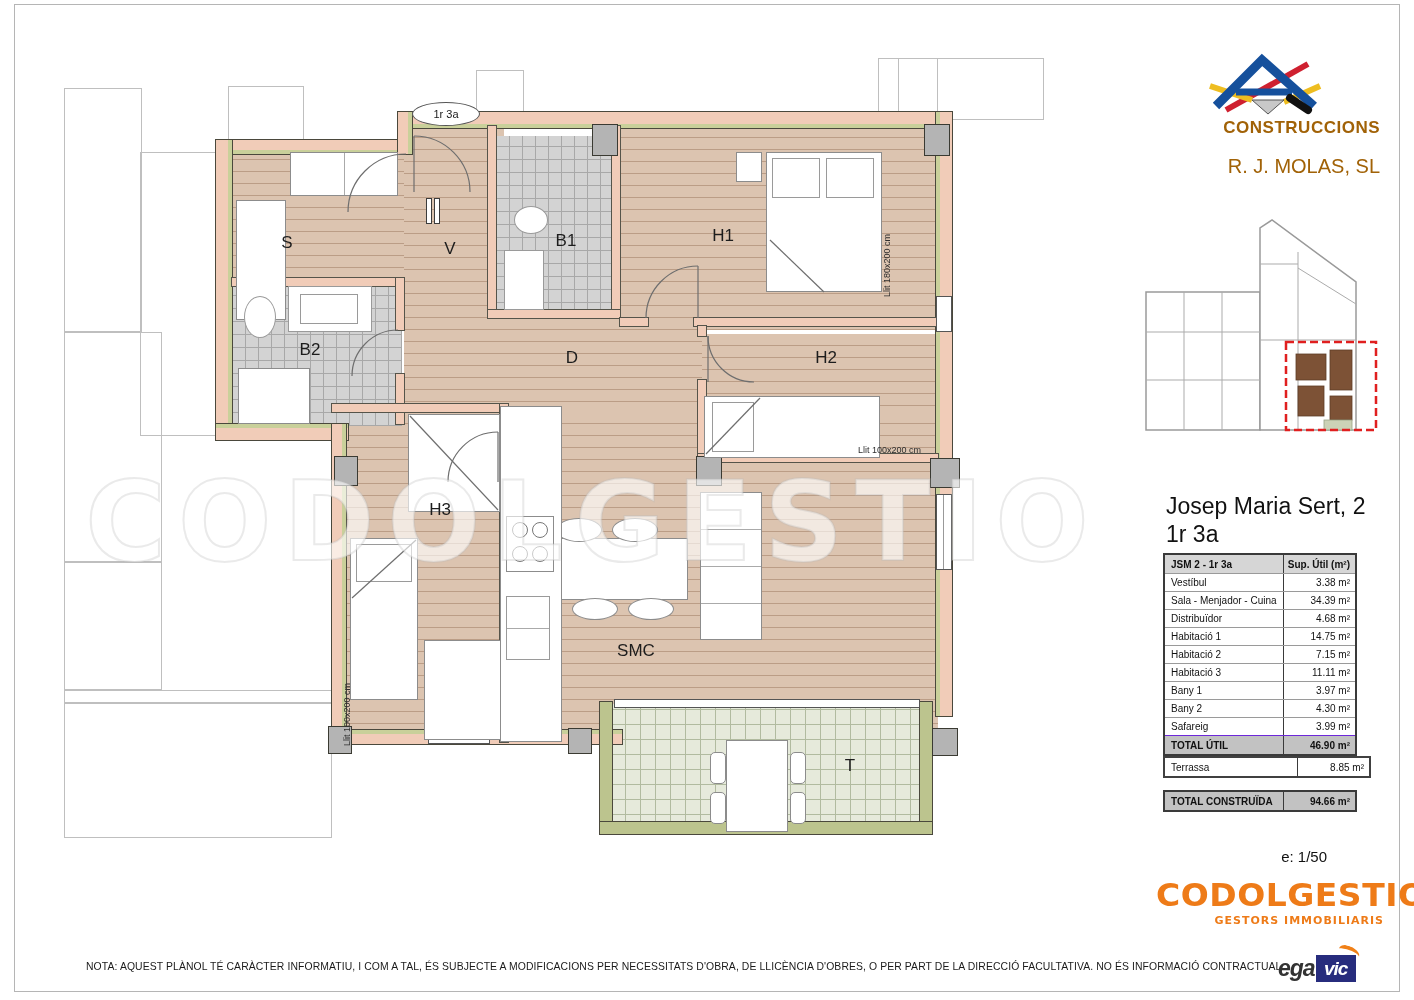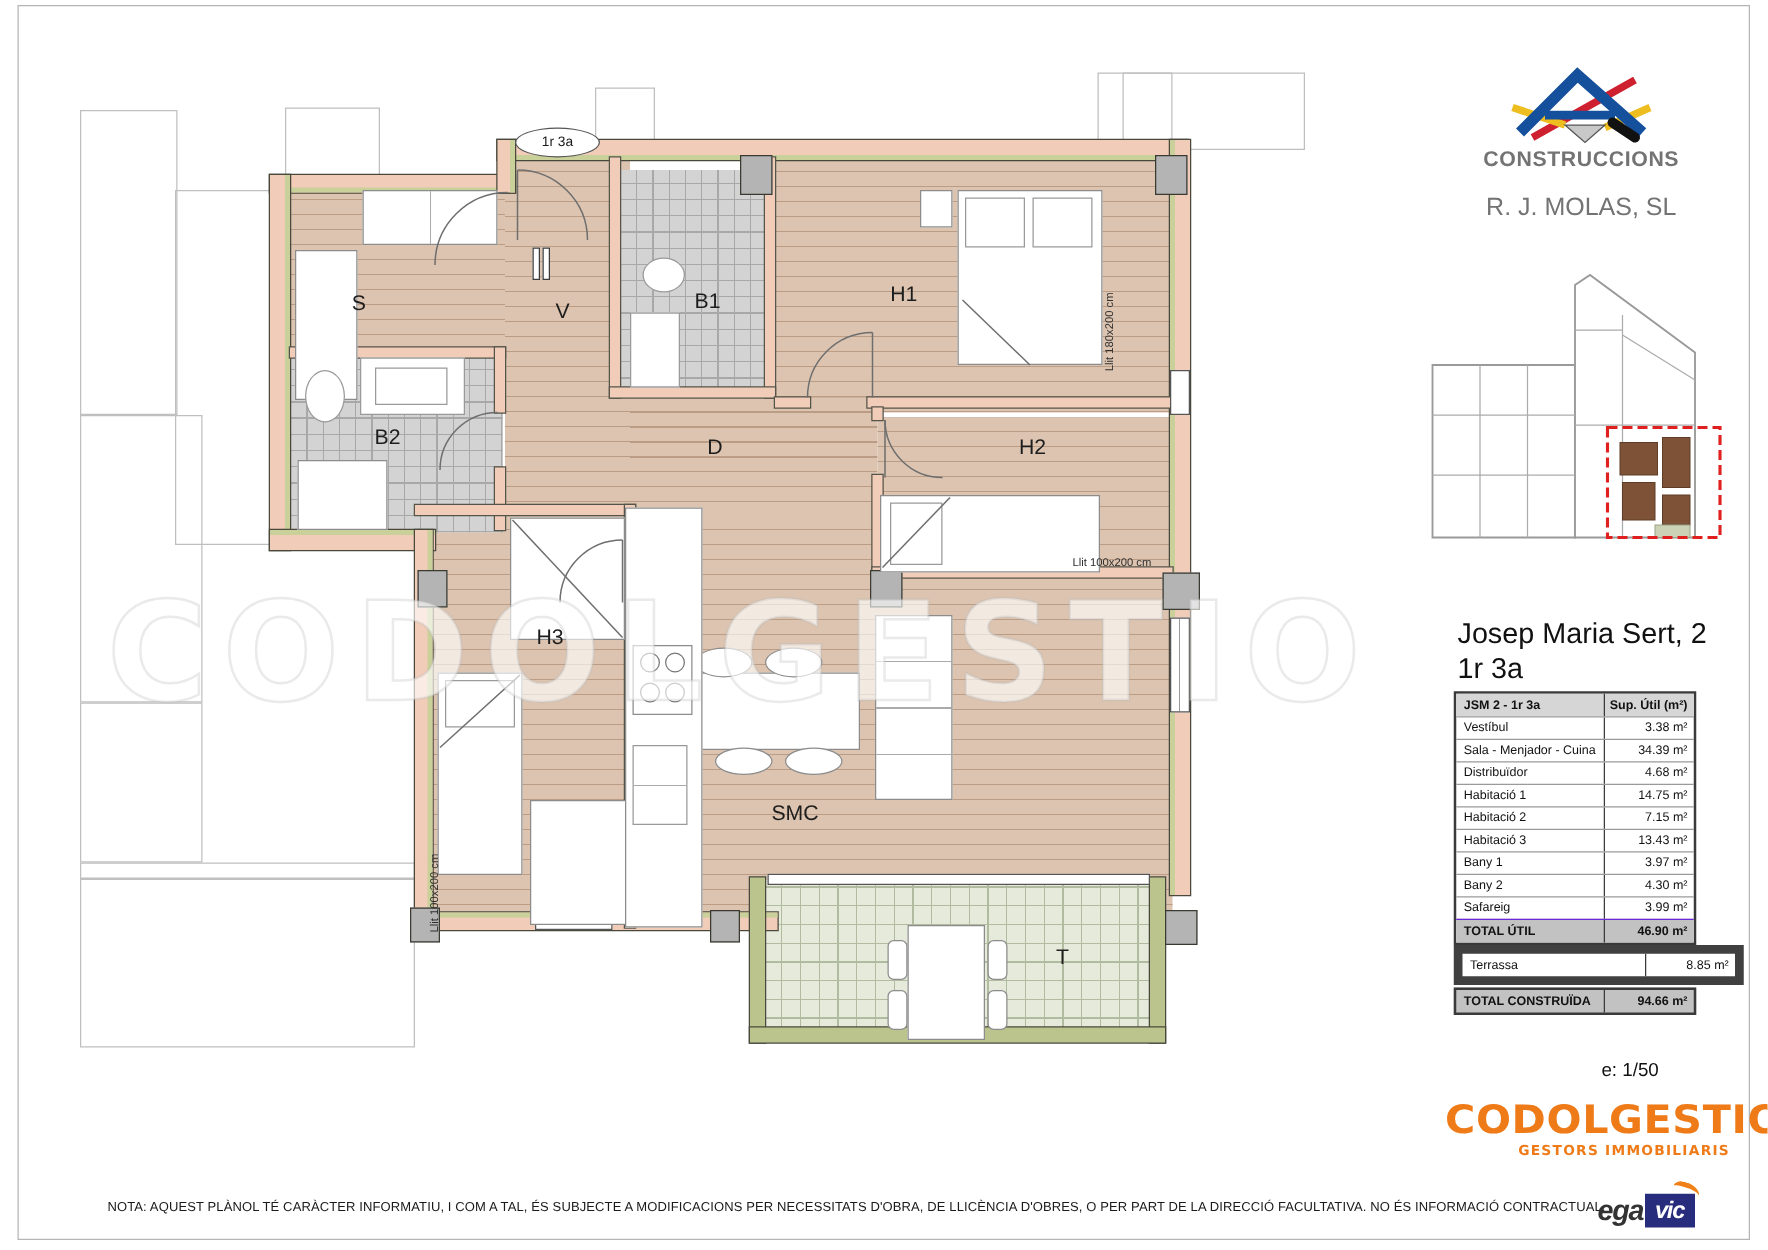--- a/index.html
+++ b/index.html
@@ -30,35 +30,35 @@
   .ann{position:absolute;font-size:9px;color:#2e2e2e;white-space:nowrap;z-index:40;}
   .vann{writing-mode:vertical-rl;transform:rotate(180deg);}
   .oval{position:absolute;border:1px solid #555;border-radius:50%;background:#fff;
         font-size:11px;display:flex;align-items:center;justify-content:center;z-index:45;}
   .hinge{position:absolute;background:#fff;border:1px solid #3c3c3c;}
   .wm{position:absolute;left:58px;top:458px;width:1070px;text-align:center;z-index:60;
       font-family:"DejaVu Sans",sans-serif;font-weight:800;font-size:110px;letter-spacing:12px;
       color:rgba(255,255,255,0.62);-webkit-text-stroke:2px rgba(185,185,185,0.30);pointer-events:none;}
   .ovl{position:absolute;left:0;top:0;z-index:30;pointer-events:none;}
   
-  .logo-text{position:absolute;left:1150px;top:118px;width:230px;text-align:center;color:#737373;}
+  .logo-text{position:absolute;left:1150px;top:118px;width:230px;text-align:right;color:#a16207;}
   .logo-text .l1{font-size:17px;font-weight:bold;letter-spacing:0.5px;}
   .logo-text .l2{font-size:20px;font-weight:normal;margin-top:17px;}
   .addr{position:absolute;left:1166px;top:492px;font-size:23px;color:#111;line-height:28px;}
   .tbl{position:absolute;left:1163px;top:553px;width:194px;font-size:10px;color:#111;
        border:2px solid #3a3a3a;background:#fff;box-sizing:border-box;}
   .trow{display:flex;align-items:stretch;height:17px;border-top:1px solid #9a9a9a;}
   .trow:first-child{border-top:none;}
   .thead{background:#d6d6d6;font-weight:bold;height:18px;}
   .ttotal{background:#c2c2c2;font-weight:bold;border-top:1px solid #6d28d9;height:18px;}
   .tn{flex:1;display:flex;align-items:center;padding-left:6px;}
   .tv{width:66px;display:flex;align-items:center;justify-content:flex-end;padding-right:5px;
       border-left:1px solid #3a3a3a;}
-  .tbl2{position:absolute;left:1163px;width:232px;font-size:10px;color:#111;
-        border:7px solid #404040;background:#fff;box-sizing:border-box;}
+  .tbl2{position:absolute;left:1163px;width:208px;font-size:10px;color:#111;
+        border:2px solid #404040;background:#fff;box-sizing:border-box;}
   .tbl3{position:absolute;left:1163px;width:194px;font-size:10px;color:#111;
         border:2px solid #3a3a3a;background:#c2c2c2;font-weight:bold;box-sizing:border-box;}
   .scale{position:absolute;left:1133px;top:848px;width:194px;text-align:right;font-size:15px;color:#111;}
   .brand{position:absolute;left:1156px;top:876px;width:228px;text-align:left;
          font-family:"DejaVu Sans",sans-serif;font-weight:800;font-size:33px;letter-spacing:0.5px;
          color:#ee7b18;transform:scaleY(0.95);}
   .brand-sub{position:absolute;left:1156px;top:914px;width:228px;text-align:right;
          font-family:"DejaVu Sans",sans-serif;font-weight:bold;font-size:11px;letter-spacing:1px;color:#ee7b18;}
   .note{position:absolute;left:86px;top:961px;font-size:10.4px;color:#1a1a1a;letter-spacing:0.1px;}
   .egavic{position:absolute;left:1278px;top:948px;display:flex;align-items:flex-end;height:34px;}
@@ -290,21 +290,21 @@
   <div class="trow">
       <div class="tn">Habitació 1</div>
       <div class="tv">14.75 m²</div>
     </div>
   <div class="trow">
       <div class="tn">Habitació 2</div>
       <div class="tv">7.15 m²</div>
     </div>
   <div class="trow">
       <div class="tn">Habitació 3</div>
-      <div class="tv">13.43 m²</div>
+      <div class="tv">11.11 m²</div>
     </div>
   <div class="trow">
       <div class="tn">Bany 1</div>
       <div class="tv">3.97 m²</div>
     </div>
   <div class="trow">
       <div class="tn">Bany 2</div>
       <div class="tv">4.30 m²</div>
     </div>
   <div class="trow">

